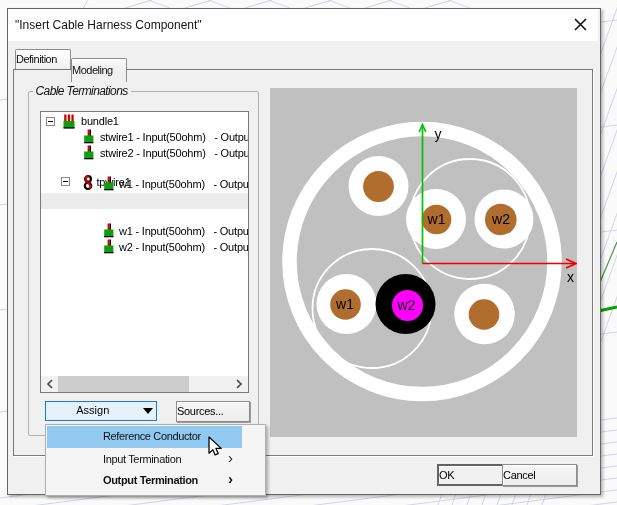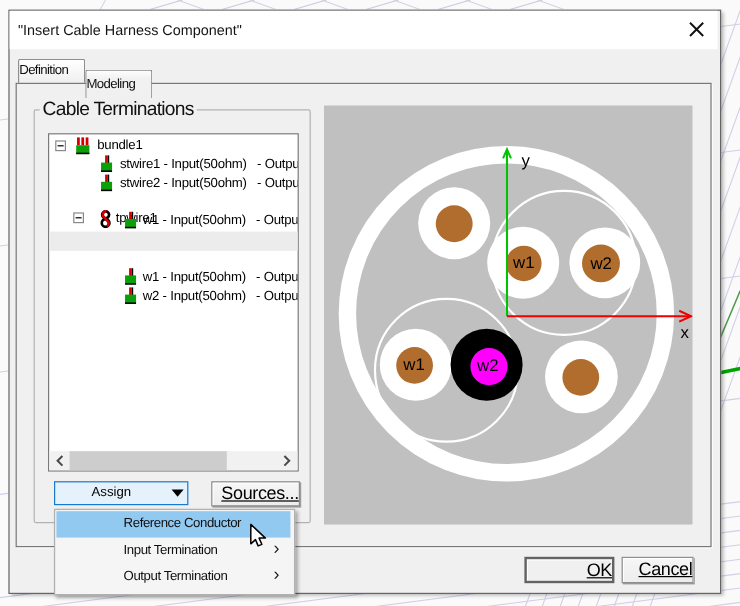--- a/index.html
+++ b/index.html
@@ -14,50 +14,50 @@
   #title{left:7px;top:0;height:32px;line-height:32px;font-size:12px;color:#141414;}
   #closex{left:566px;top:9px;}
   .tab{border:1px solid #8e8e8e;border-radius:2px 2px 0 0;text-align:left;
        font-size:11px;letter-spacing:-0.5px;color:#101010;background:linear-gradient(#ffffff,#efefef);}
   #tab1{left:7px;top:40px;width:56px;height:20px;line-height:19px;border-bottom:none;}
   #tab2{left:63px;top:37px;width:56px;height:24px;line-height:23px;border-bottom:none;
         background:linear-gradient(#fdfdfd,#f1f1f1 30%,#f0f0f0);z-index:3;margin-top:12px;}
   #pane{left:5px;top:60px;width:580px;height:387px;border:1px solid #787878;
         box-shadow:1px 1px 0 rgba(255,255,255,0.9);}
   #grp{left:19.5px;top:82px;width:231px;height:345px;border:1px solid #b2b2b2;border-radius:2px;}
-  #grplbl{left:4px;top:-7px;background:#f0f0f0;padding:0 3px;font-size:16px;letter-spacing:-0.6px;line-height:13px;color:#111;position:absolute;}
+  #grplbl{left:4px;top:-7px;background:#f0f0f0;padding:0 3px;font-size:12px;letter-spacing:-0.6px;line-height:13px;color:#111;position:absolute;font-style:italic;}
   #tree{left:32px;top:102px;width:209px;height:282px;background:#ffffff;
         border:1px solid #7a7a7a;overflow:hidden;}
   .row{left:0;width:300px;height:16px;font-size:11px;color:#000;white-space:pre;}
   .rtx{position:absolute;top:1.5px;line-height:13px;letter-spacing:-0.2px;}
   .ebox{width:9px;height:9px;border:1px solid #898989;background:#fff;}
   .ebox:after{content:"";position:absolute;left:1px;top:3px;width:5px;height:1px;background:#000;}
   #selrow{left:0;top:80.5px;width:209px;height:16px;background:#ececec;}
   #hsb{left:0px;top:263.5px;width:207px;height:16px;background:#f1f1f1;}
   #hsb .thumb{left:17px;top:0px;width:131px;height:16px;background:#cdcdcd;}
   #btnAssign{left:37px;top:391.5px;width:111.5px;height:20.5px;background:#e5f1fb;
              border:1.5px solid #1879cf;font-size:11px;line-height:15px;text-align:center;color:#000;}
   #btnAssign .cap{left:0;right:16px;top:1px;position:absolute;}
   #btnAssign .arr{left:97px;top:6.5px;width:0;height:0;border:5px solid transparent;
                   border-top:6px solid #000;border-bottom:none;}
   .btn{background:linear-gradient(#f6f6f6,#ededed);border:1px solid #8e8e8e;
        box-shadow:inset 1px 1px 0 #ffffff,1px 1px 0 #9a9a9a;
-       font-size:15px;letter-spacing:-0.3px;text-align:right;color:#000;text-decoration:underline;}
+       font-size:11px;letter-spacing:-0.3px;text-align:left;color:#000;}
   #btnSources{left:168px;top:392px;width:74px;height:21px;line-height:19px;}
   #btnOK{left:429px;top:455px;width:75px;height:22px;line-height:19px;
-         border:2px solid #636363;box-shadow:inset 1px 1px 0 #ffffff;padding-left:16px;}
-  #btnCancel{left:510px;top:455px;width:60px;height:22px;line-height:20px;}
+         border:2px solid #636363;box-shadow:inset 1px 1px 0 #ffffff;}
+  #btnCancel{left:494px;top:455px;width:75px;height:22px;line-height:20px;}
   #panel{left:262px;top:79px;width:307px;height:349px;background:#c0c0c0;}
   #menu{position:absolute;left:45px;top:424px;width:199px;height:70px;z-index:5;
-        background:#f5f5f5;border:1px solid #b0b0b0;box-shadow:2px 2px 3px rgba(0,0,0,0.3);}
+        background:#f5f5f5;border:1px solid #b0b0b0;box-shadow:2px 2px 3px rgba(0,0,0,0.3);padding-left:20px;}
   #menu div{position:absolute;left:1px;width:195px;font-size:11px;letter-spacing:-0.35px;color:#101010;
             text-indent:56px;white-space:nowrap;}
   #mi1{top:1px;height:21.5px;line-height:21px;background:#92c9f0;}
   #mi2{top:22.5px;height:22px;line-height:22px;}
-  #mi3{top:44px;height:22px;line-height:22px;}
+  #mi3{top:44px;height:22px;line-height:22px;font-weight:bold;}
   .subarr{position:absolute;right:9px;top:-1px;text-indent:0;font-size:15px;letter-spacing:0;color:#1a1a1a;}
   #cursor{position:absolute;left:208px;top:436px;z-index:6;}
 </style>
 </head>
 <body>
 <svg id="bg" width="617" height="505" xmlns="http://www.w3.org/2000/svg">
   <rect width="617" height="505" fill="#fafafa"></rect>
   <g stroke="#cfcfe8" stroke-width="0.9" fill="none">
     <path d="M620,0 L438,505"></path>
     <path d="M634,0 L452,505"></path>

